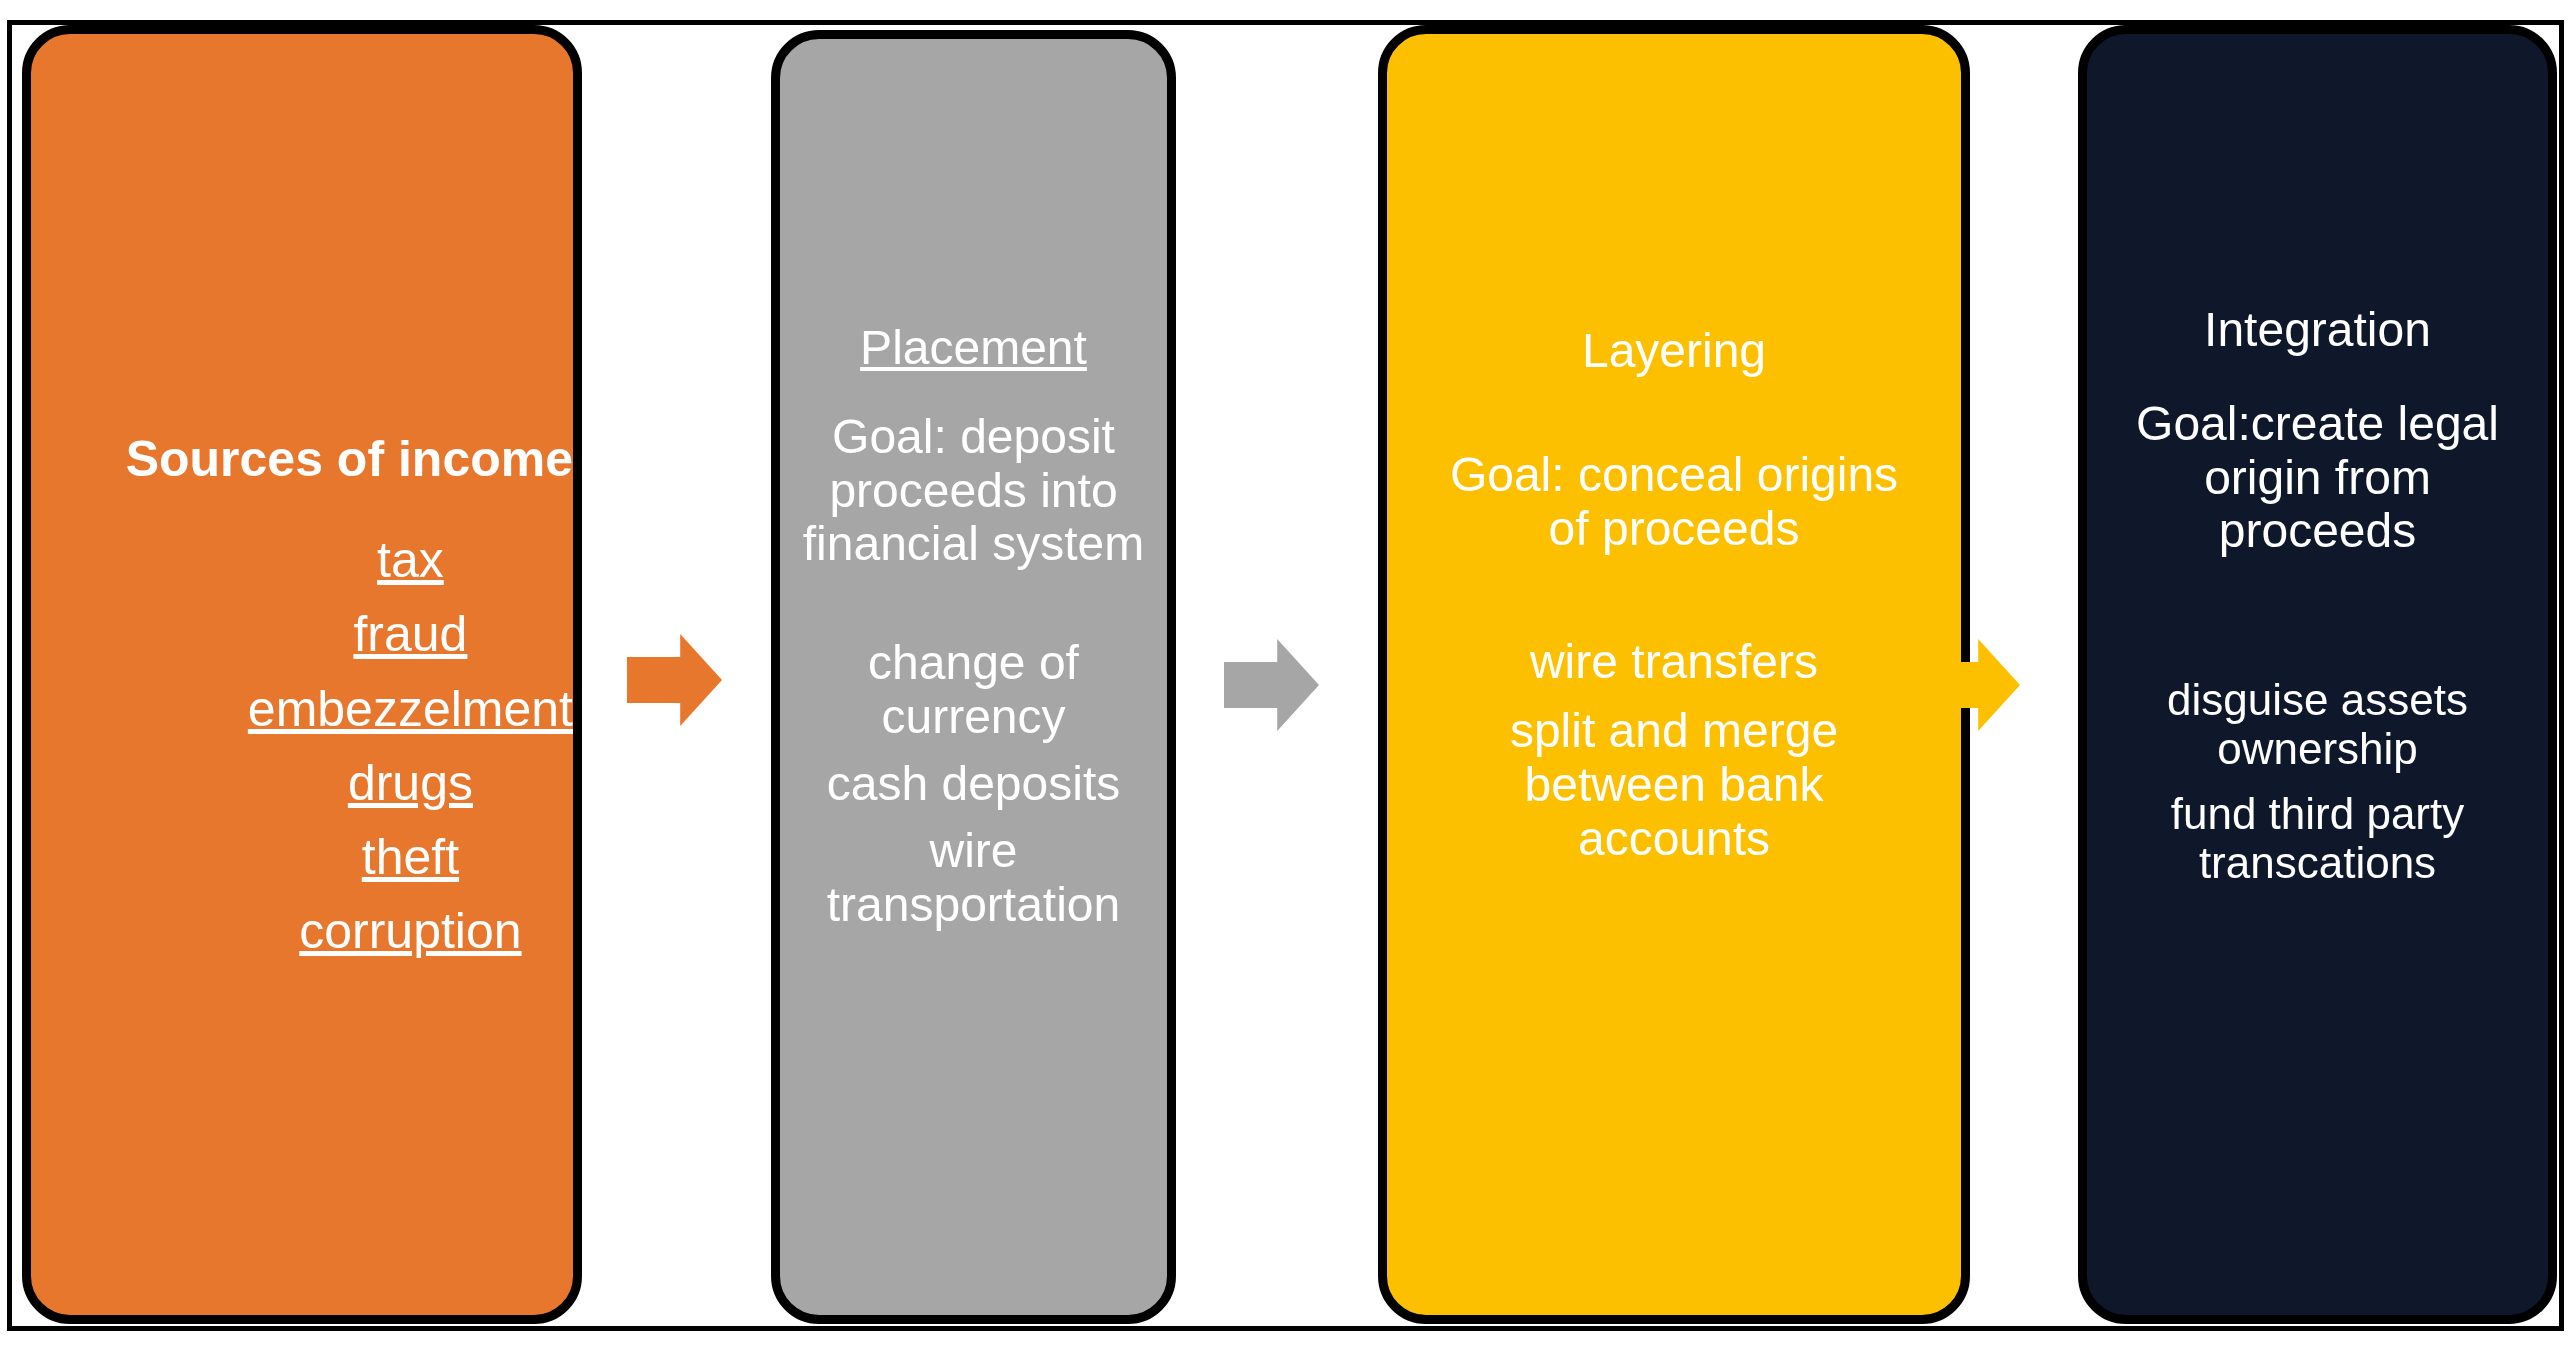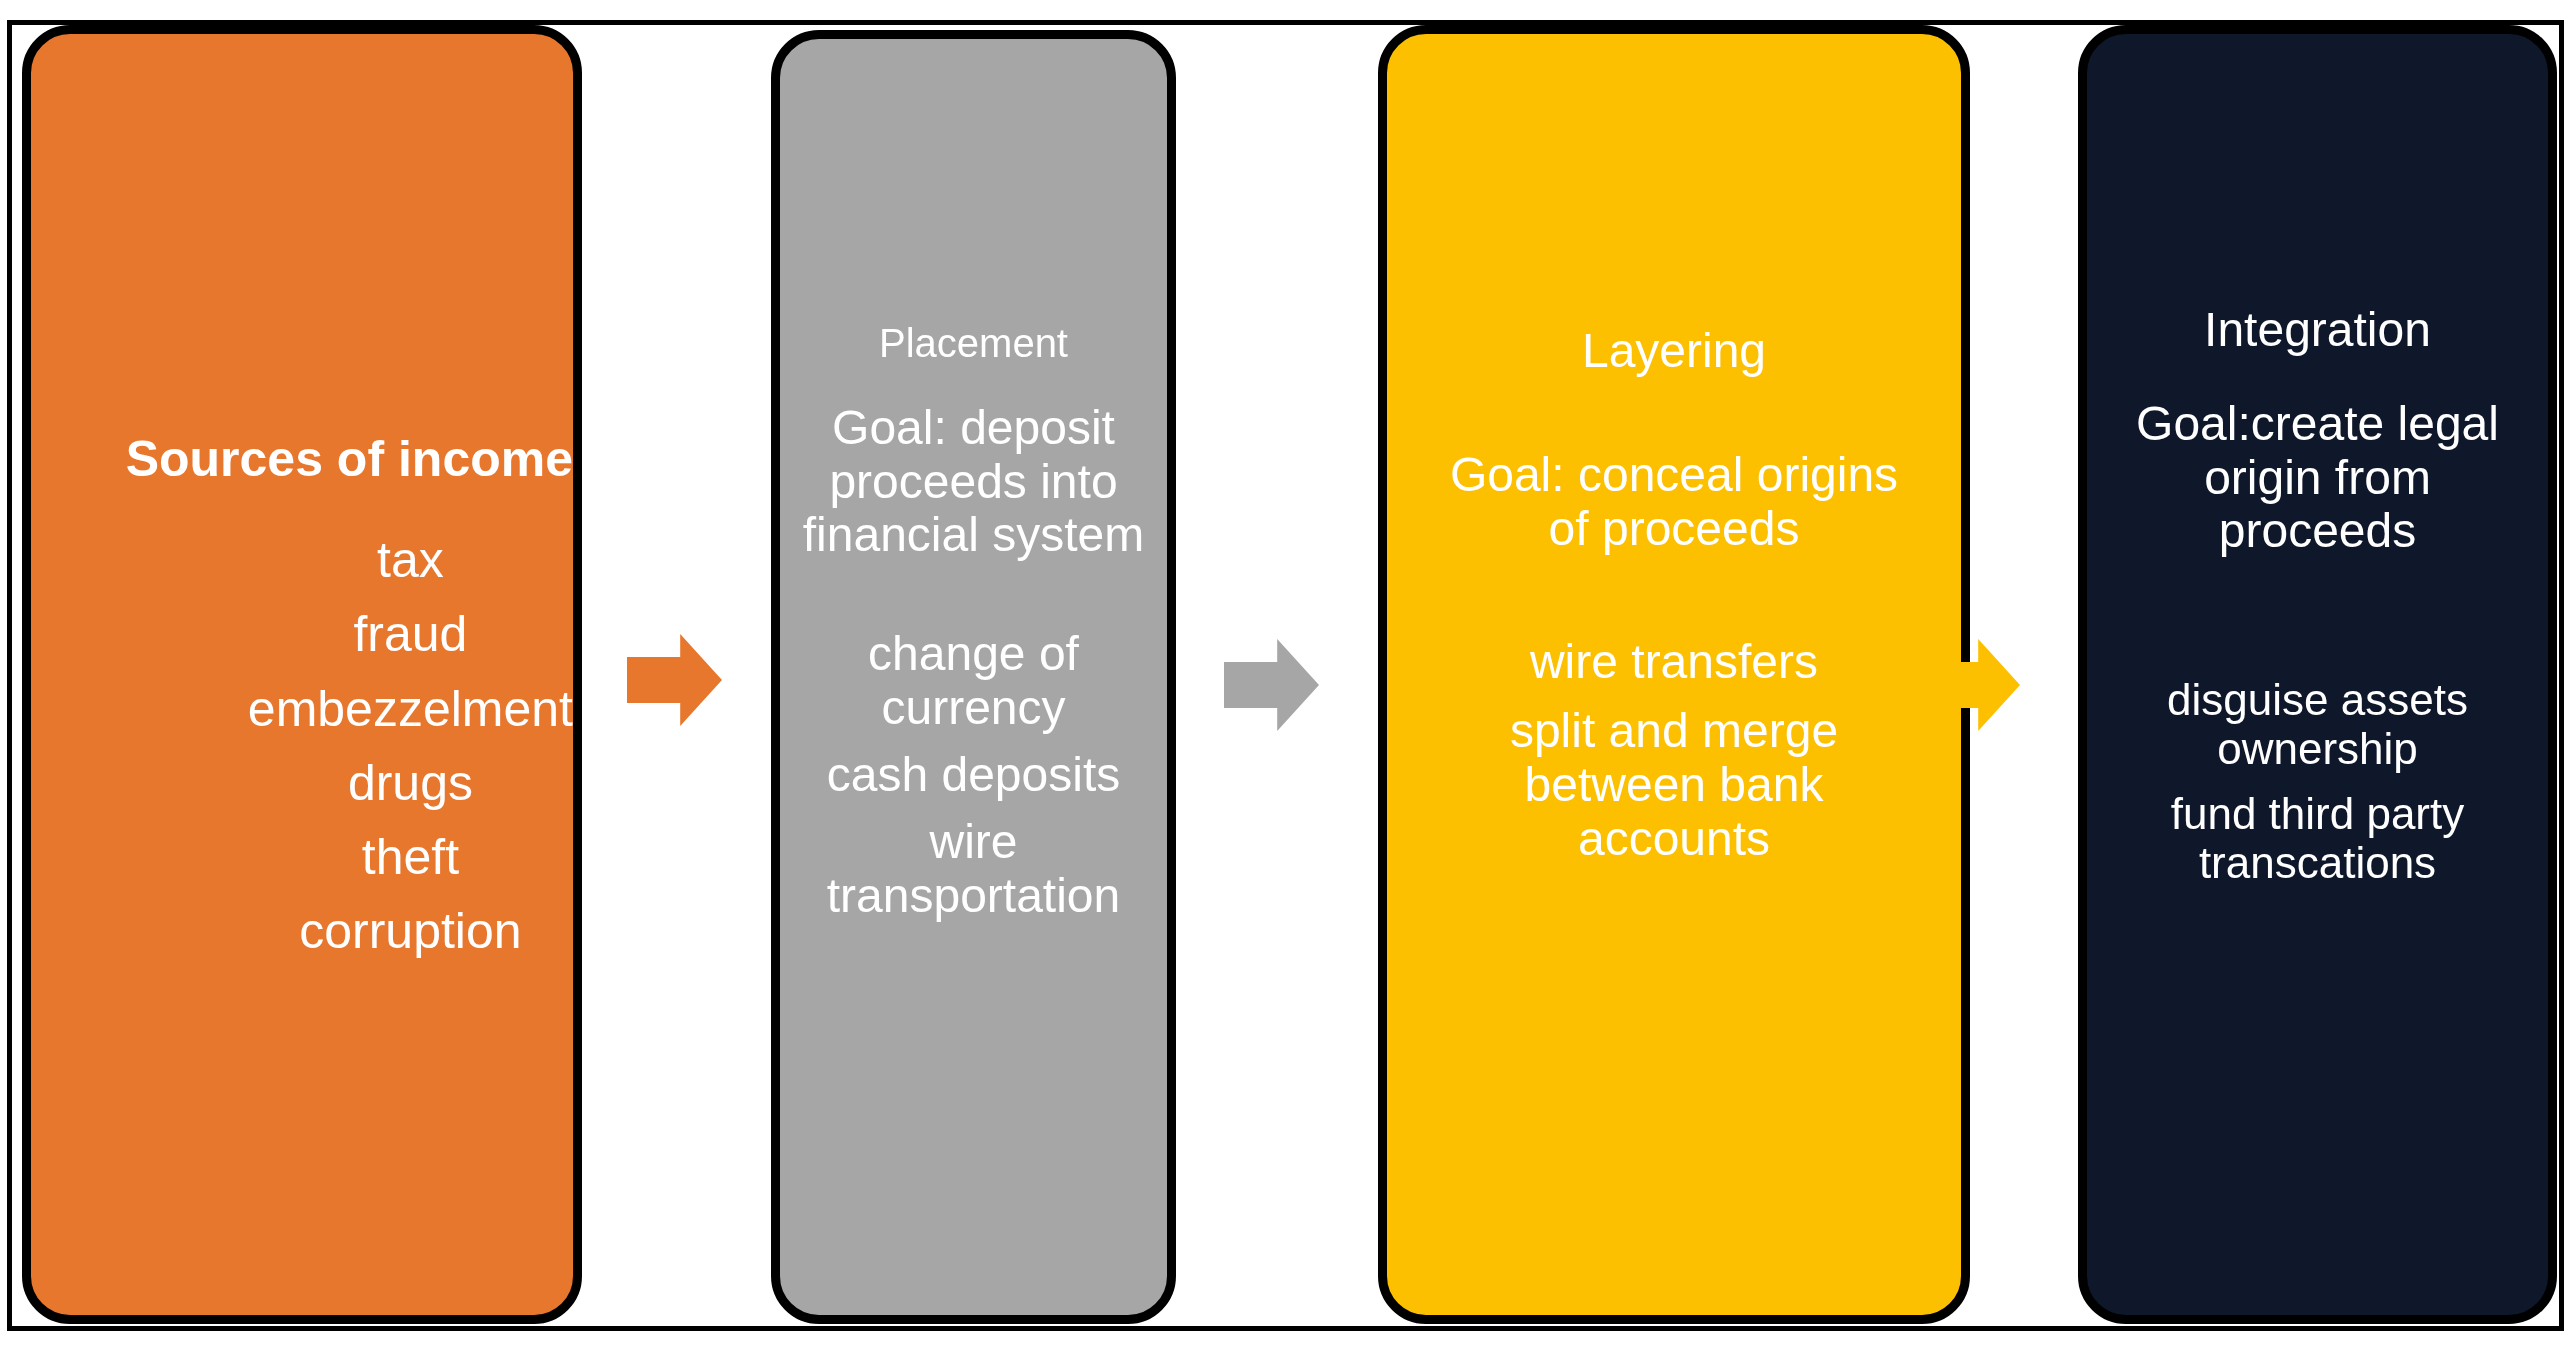--- a/index.html
+++ b/index.html
@@ -72,33 +72,34 @@
     align-items: flex-end;
   }
   #box-sources .stage-title {
     margin-top: 397px;
     font-size: 50px;
   }
   #box-sources .stage-items {
     margin-top: 45px;
     font-size: 50px;
   }
-  #box-sources .stage-item { margin-bottom: 18.3px; }
+  #box-sources .stage-item { margin-bottom: 18.3px; text-decoration: underline; }
 
   
   #box-placement {
     left: 771px;
     top: 30px;
     width: 405px;
     height: 1294px;
     background: #A6A6A6;
   }
   #box-placement .stage-title {
     margin-top: 282px;
-    font-size: 40px;
+    font-size: 48px;
+    text-decoration: underline;
   }
   #box-placement .stage-goal {
     margin-top: 35px;
     font-size: 48px;
     width: 350px;
   }
   #box-placement .stage-items {
     margin-top: 65px;
     font-size: 48px;
     width: 367px;

